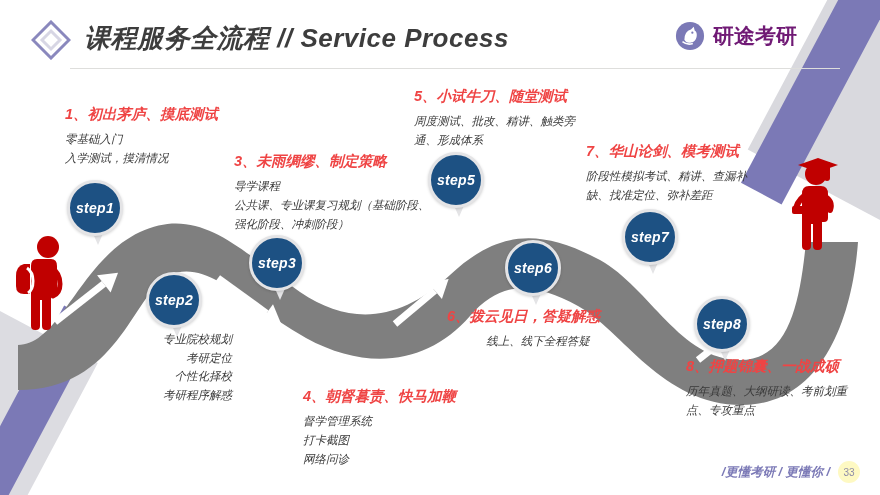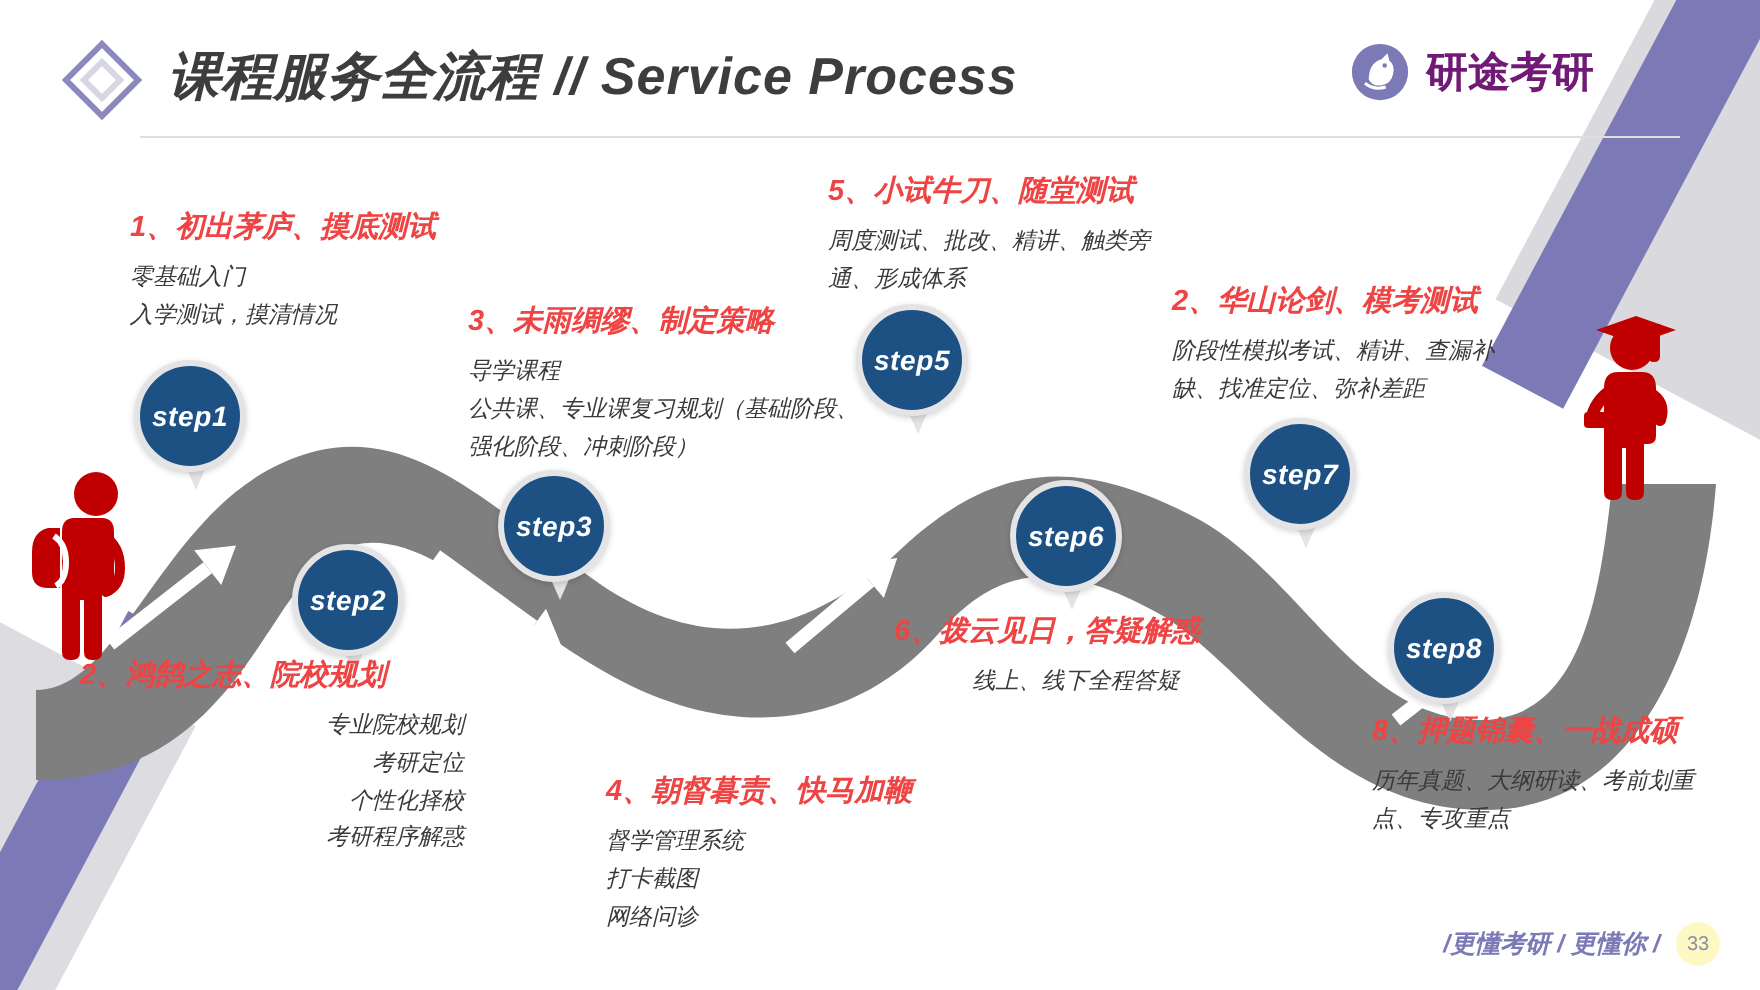--- a/index.html
+++ b/index.html
@@ -222,21 +222,20 @@
     </div>
   </div>
 
   <div class="badge" style="left:146px;top:272px;">
     <div class="tail"></div>
     <div class="circle">
       <span>step2</span>
     </div>
   </div>
   <div class="blk" style="left:40px;top:330px;width:192px;">
-    <h3>2、鸿鹄之志、院校规划</h3>
     <p class="right-al">专业院校规划</p>
     <p class="right-al">考研定位</p>
     <p class="right-al">个性化择校</p>
     <p class="right-al">考研程序解惑</p>
   </div>
 
   <div class="blk" style="left:234px;top:153px;width:215px;">
     <h3>3、未雨绸缪、制定策略</h3>
     <p>导学课程</p>
     <p>公共课、专业课复习规划（基础阶段、</p>
@@ -273,21 +272,21 @@
     <div class="circle">
       <span>step6</span>
     </div>
   </div>
   <div class="blk" style="left:447px;top:308px;width:182px;">
     <h3>6、拨云见日，答疑解惑</h3>
     <p class="center-al">线上、线下全程答疑</p>
   </div>
 
   <div class="blk" style="left:586px;top:143px;width:200px;">
-    <h3>2、华山论剑、模考测试</h3>
+    <h3>7、华山论剑、模考测试</h3>
     <p>阶段性模拟考试、精讲、查漏补</p>
     <p>缺、找准定位、弥补差距</p>
   </div>
   <div class="badge" style="left:622px;top:209px;">
     <div class="tail"></div>
     <div class="circle">
       <span>step7</span>
     </div>
   </div>
 

